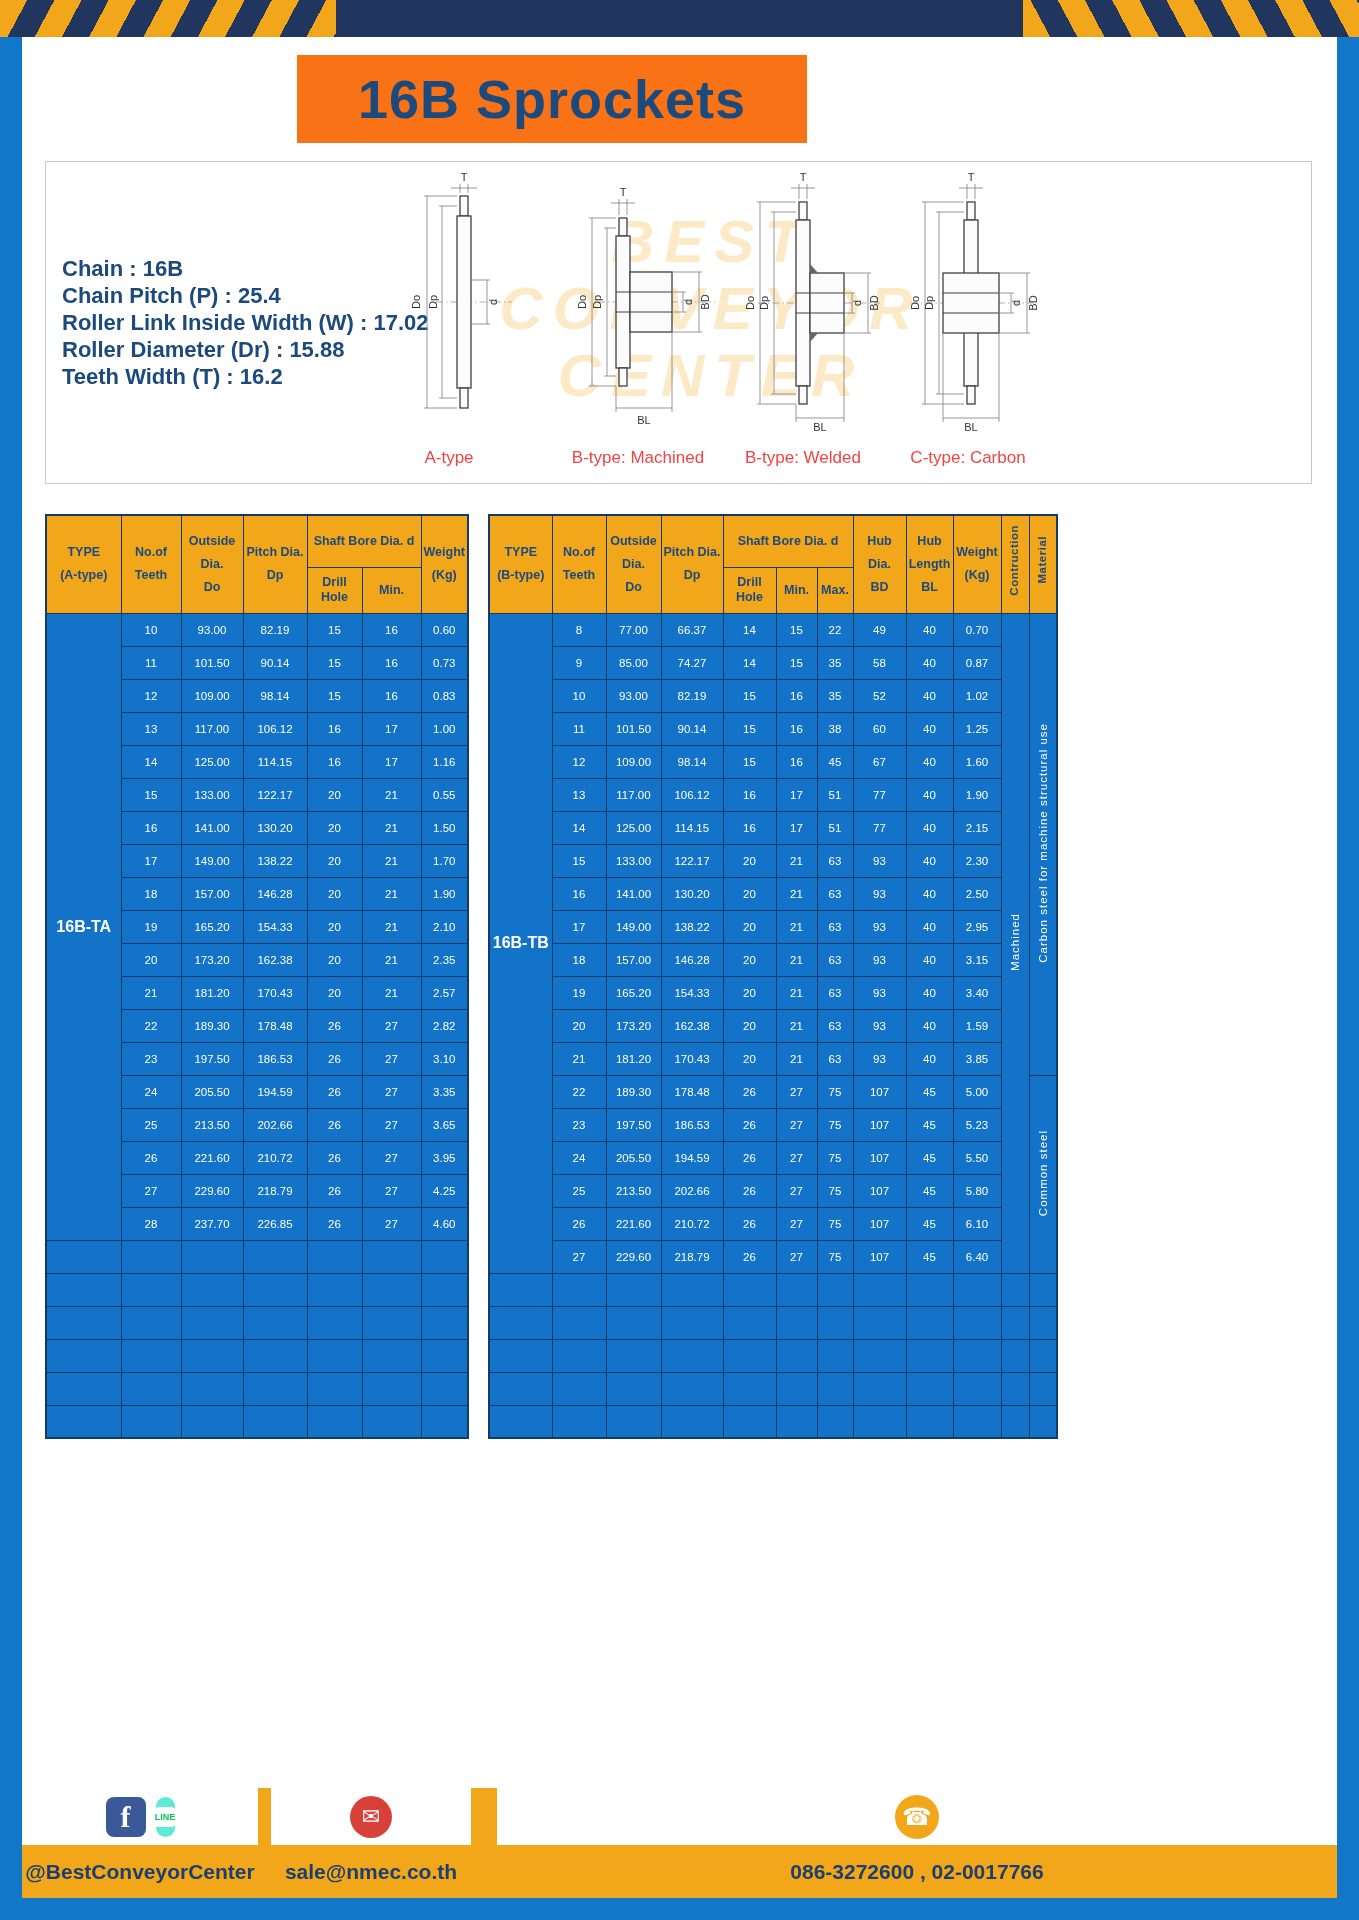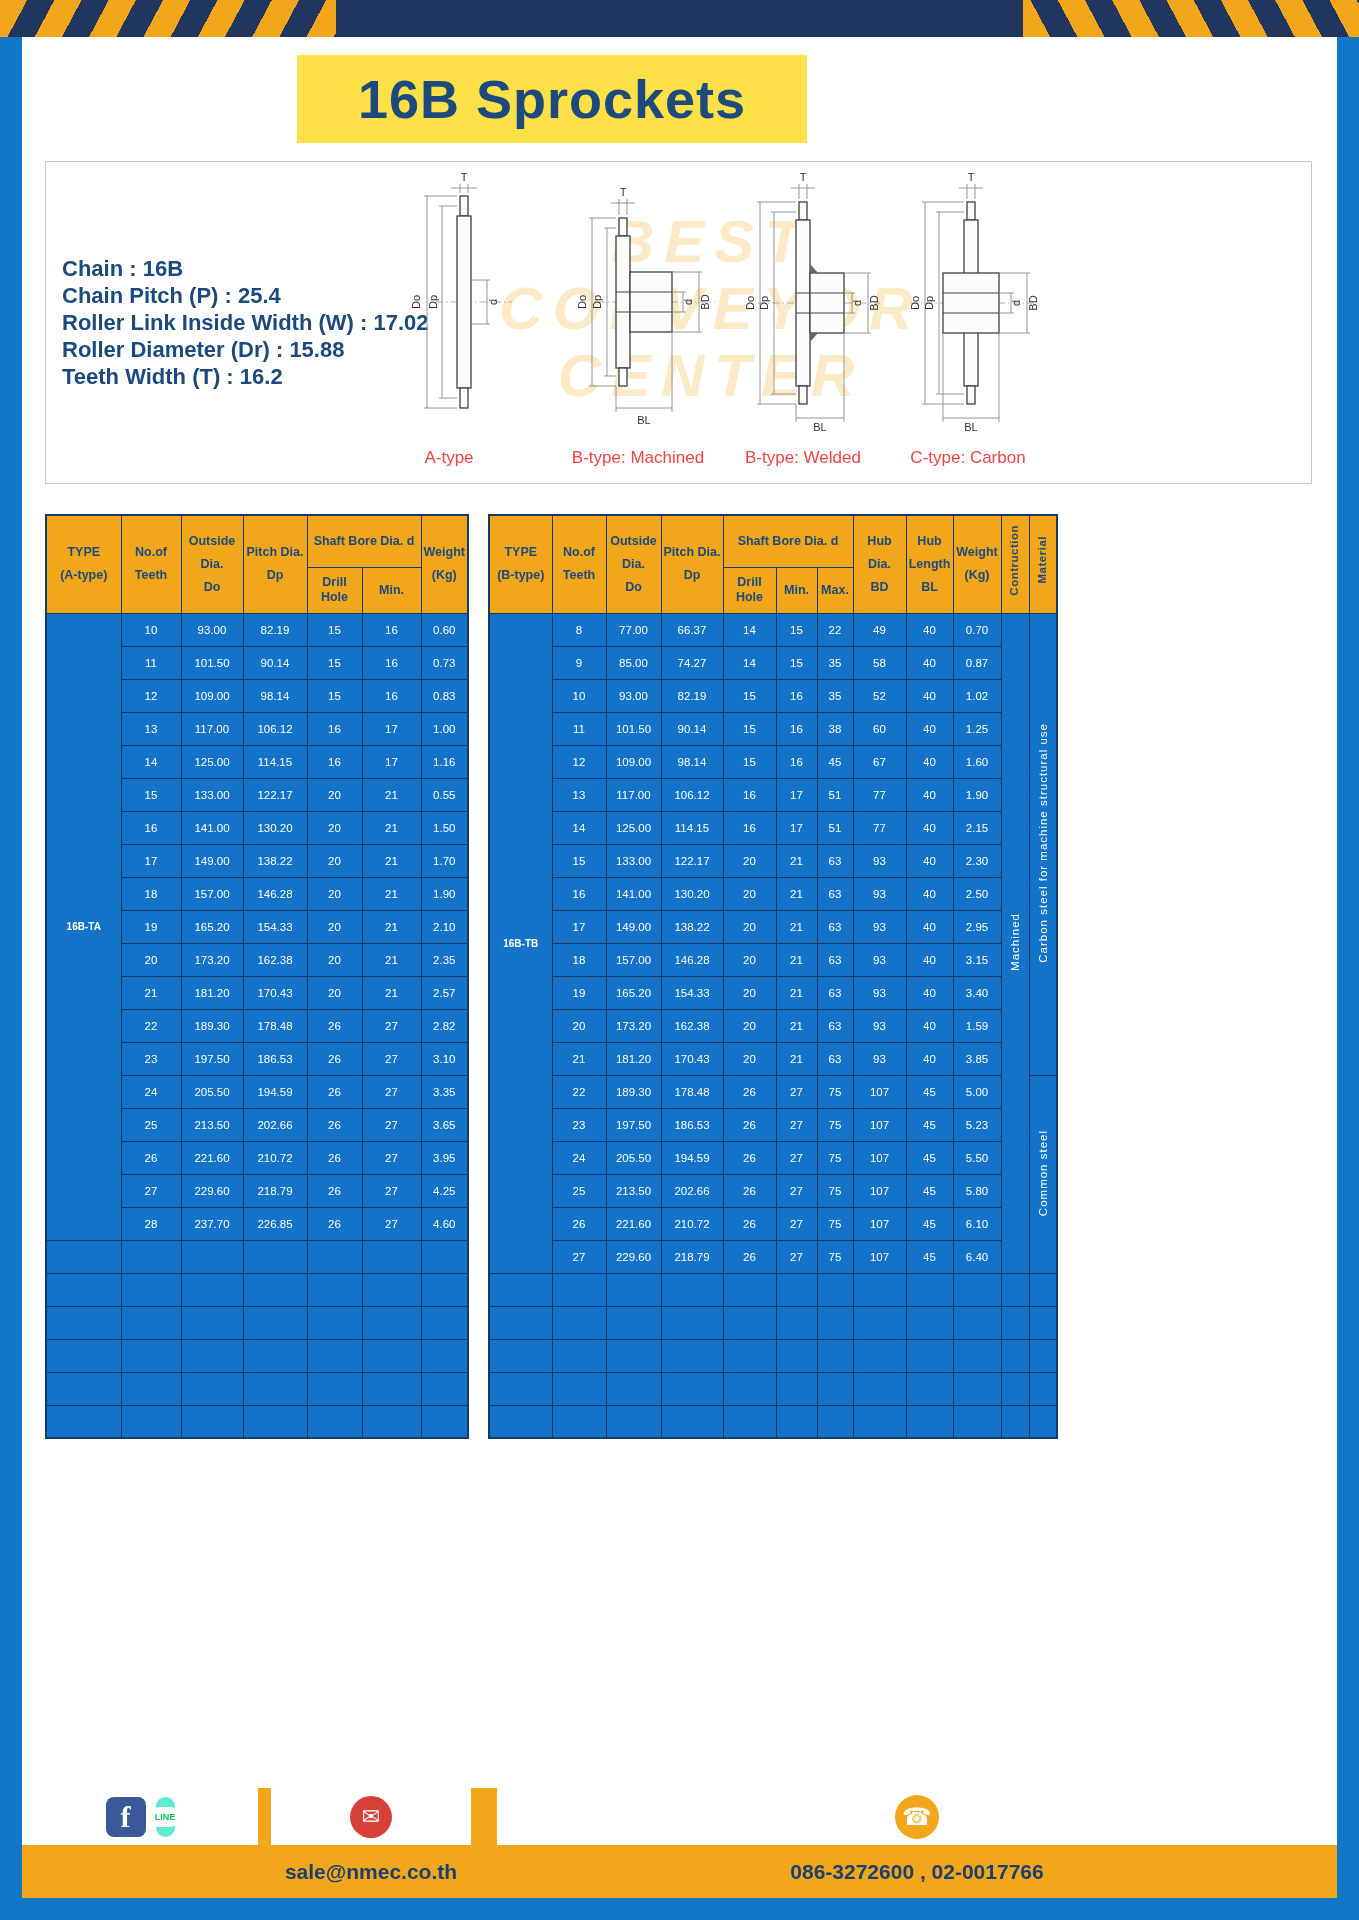--- a/index.html
+++ b/index.html
@@ -5,21 +5,21 @@
 <style>
   *{margin:0;padding:0;box-sizing:border-box;}
   body{font-family:"Liberation Sans",sans-serif;background:#dfe4ea;}
   .page{position:relative;width:1359px;height:1920px;background:#1377c9;overflow:hidden;}
   .topbar{position:absolute;top:0;left:0;width:100%;height:37px;background:#21365f;}
   .hz{position:absolute;top:0;height:37px;width:336px;}
   .hz.l{left:0;background:repeating-linear-gradient(118deg,#f2a71b 0 24px,#21365f 24px 48px);}
   .hz.r{right:0;background:repeating-linear-gradient(62deg,#f2a71b 0 24px,#21365f 24px 48px);}
   .content{position:absolute;left:22px;right:22px;top:37px;bottom:22px;background:#fff;}
 
-  .banner{position:absolute;left:275px;top:18px;width:510px;height:88px;background:#fde047;display:flex;align-items:center;justify-content:center;}
+  .banner{position:absolute;left:275px;top:18px;width:510px;height:88px;background:#f97316;display:flex;align-items:center;justify-content:center;}
   .banner h1{font-size:54px;font-weight:bold;color:#1c4a7c;letter-spacing:1px;}
 
   .spec-panel{position:absolute;left:23px;top:124px;width:1267px;height:323px;border:1px solid #c8c8c8;background:#fff;}
   .spec-text{position:absolute;left:16px;top:93px;}
   .spec-line{font-size:22px;font-weight:bold;color:#1c4a7c;line-height:27px;}
   .watermark{position:absolute;left:340px;top:46px;width:650px;text-align:center;font-style:italic;font-weight:bold;
              color:rgba(243,167,27,0.25);font-size:60px;line-height:1.12;letter-spacing:10px;pointer-events:none;}
 
   .drw{position:absolute;width:170px;height:300px;top:10px;}
   .drw svg{display:block;}
@@ -32,21 +32,21 @@
   .drw text{font-size:11px;fill:#333;font-family:"Liberation Sans",sans-serif;}
 
   table.tbl{position:absolute;top:477px;border-collapse:collapse;table-layout:fixed;background:#1373c8;border:2px solid #143a68;}
   .tbl th,.tbl td{border:1px solid #143a68;}
   .tbl thead th{background:#f2a71b;color:#1c4a7c;font-size:12.5px;font-weight:bold;white-space:pre-line;
                 line-height:1.85;vertical-align:middle;text-align:center;padding:2px;}
   .tbl thead tr.h1{height:52px;}
   .tbl thead tr.h2 th{height:46px;line-height:1.2;}
   .tbl tbody tr{height:33px;}
   .tbl tbody td{color:#fff;font-size:11.5px;text-align:center;vertical-align:middle;padding:0 2px;}
-  .tbl td.type-cell{font-size:10px;font-weight:bold;}
+  .tbl td.type-cell{font-size:16px;font-weight:bold;}
   .vspan{display:inline-block;writing-mode:vertical-rl;transform:rotate(180deg);white-space:nowrap;}
   th .vspan{font-size:11.5px;color:#1c4a7c;letter-spacing:0.5px;}
   td .vspan{font-size:11.5px;color:#fff;letter-spacing:1px;}
 
   .footer{position:absolute;left:0;right:0;bottom:0;height:110px;background:#f2a71b;display:flex;}
   .fsec{display:flex;flex-direction:column;}
   .fdiv{width:13px;background:#f2a71b;}
   .ficons{height:57px;background:#fff;display:flex;align-items:center;justify-content:center;gap:10px;}
   .flabel{flex:1;display:flex;align-items:center;justify-content:center;font-size:21px;font-weight:bold;color:#1b3f6e;white-space:nowrap;}
   .ic{display:flex;align-items:center;justify-content:center;}
@@ -810,20 +810,21 @@
     </table>
 
     <div class="footer">
       <div class="fsec" style="width:236px">
         <div class="ficons">
           <div class="ic fb">f</div>
           <div class="ic lineapp">
             <span class="bubble">LINE</span>
           </div>
         </div>
+        <div class="flabel">@BestConveyorCenter</div>
       </div>
       <div class="fdiv"></div>
       <div class="fsec" style="width:200px">
         <div class="ficons">
           <div class="ic mail">✉</div>
         </div>
         <div class="flabel">sale@nmec.co.th</div>
       </div>
       <div class="fdiv"></div>
       <div class="fdiv"></div>

